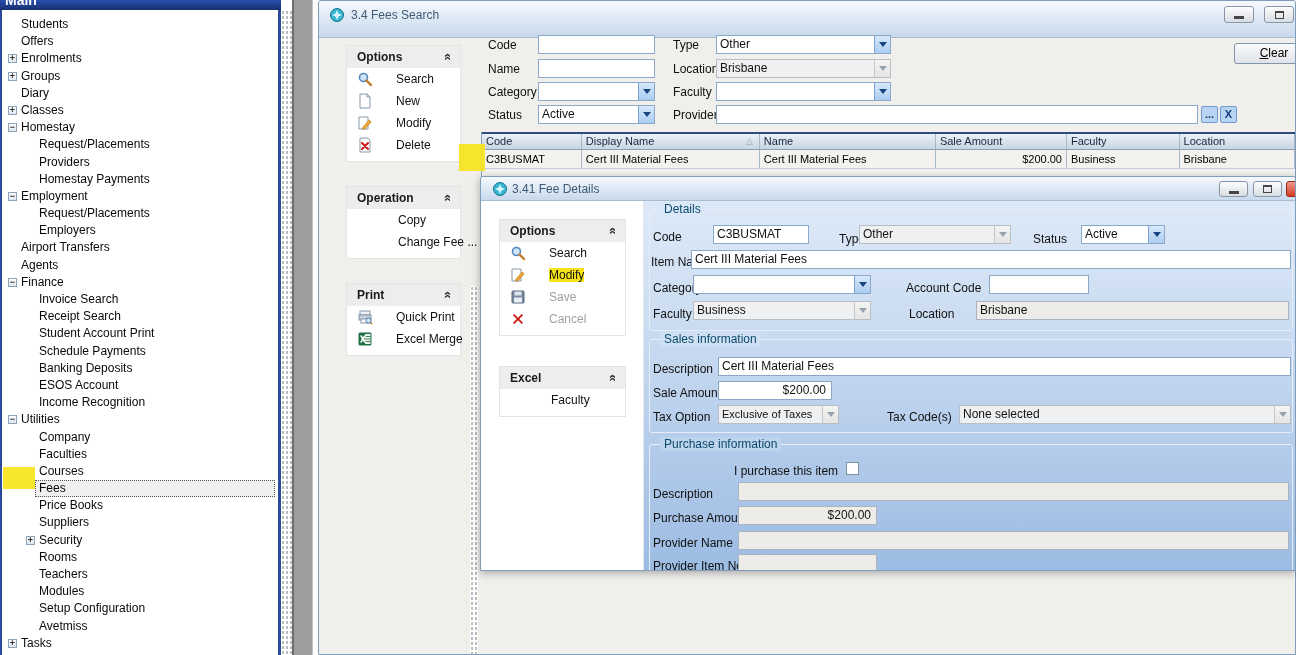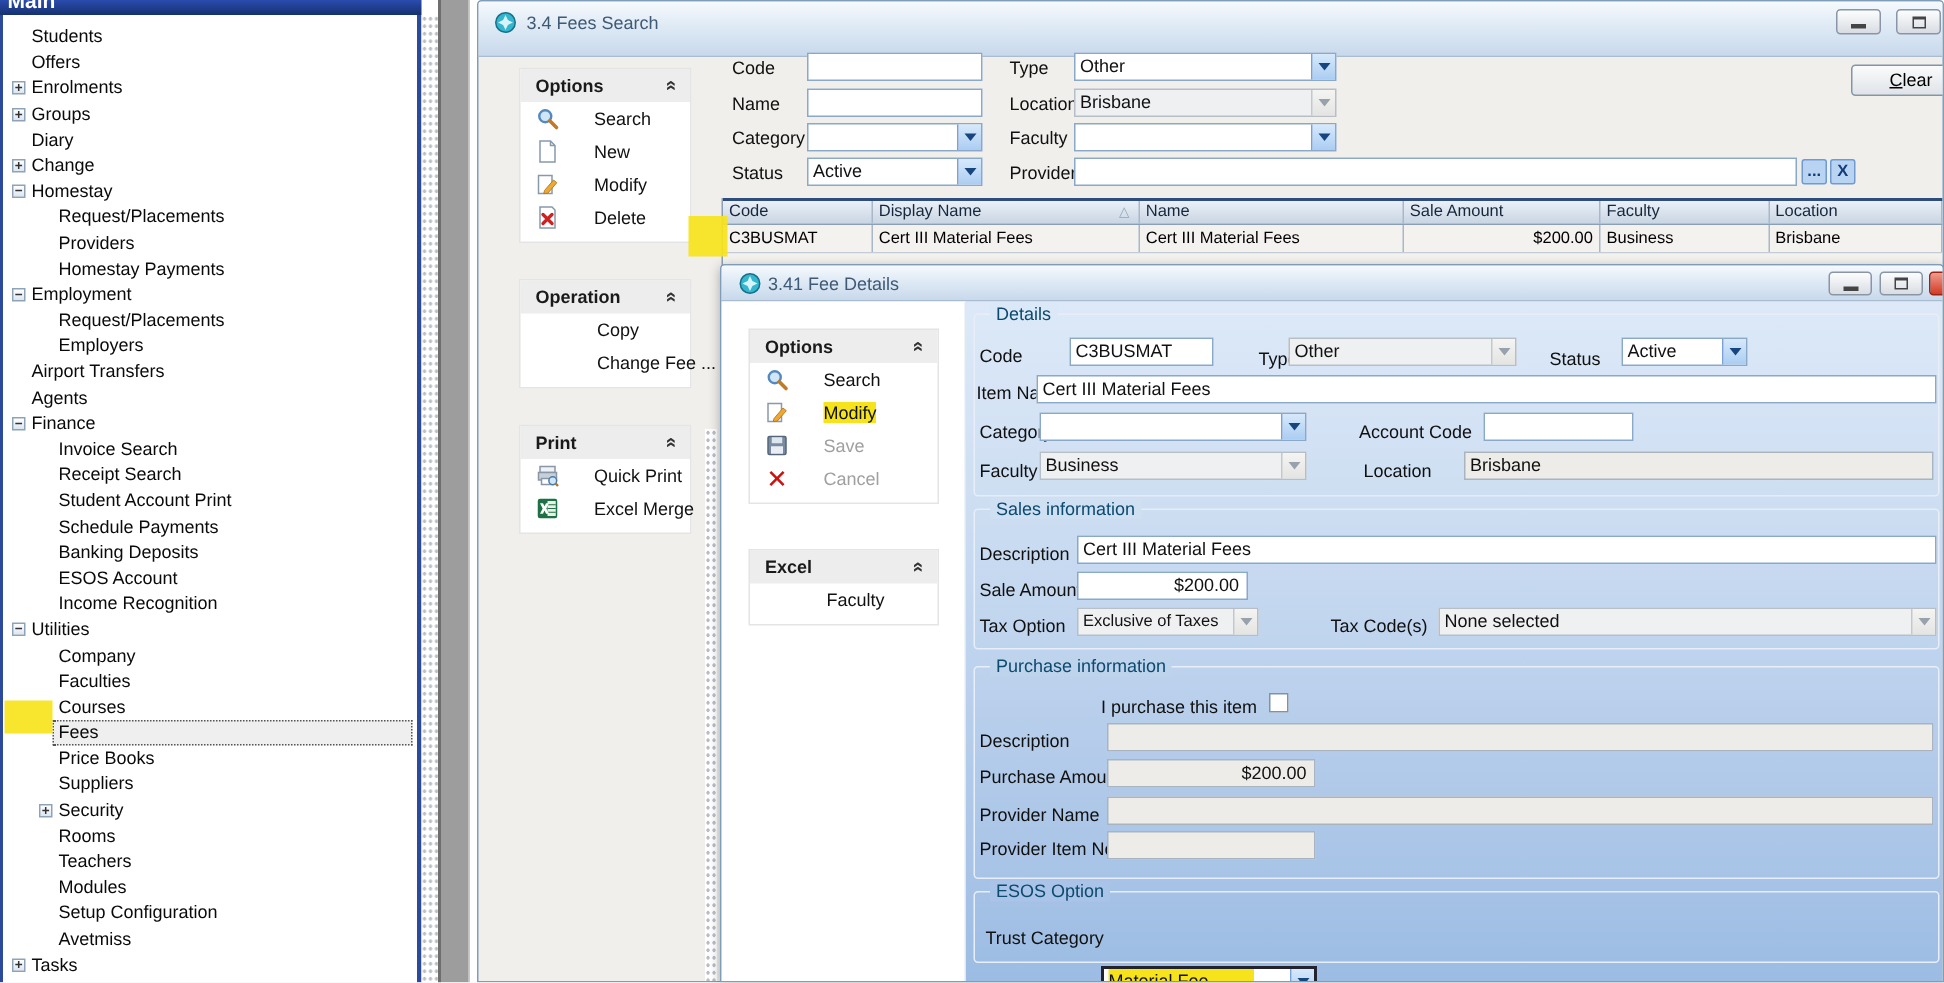--- a/index.html
+++ b/index.html
@@ -97,21 +97,21 @@
   <div class="sidebar-header">
     <span>Main</span>
   </div>
   <div class="sidebar-body">
     <div class="tree" id="tree">
         <div class="titem l1"><span>Students</span></div>
         <div class="titem l1"><span>Offers</span></div>
         <div class="titem l1"><span class="exp">+</span><span>Enrolments</span></div>
         <div class="titem l1"><span class="exp">+</span><span>Groups</span></div>
         <div class="titem l1"><span>Diary</span></div>
-        <div class="titem l1"><span class="exp">+</span><span>Change</span></div>
+        <div class="titem l1"><span class="exp">+</span><span>Classes</span></div>
         <div class="titem l1"><span class="exp">−</span><span>Homestay</span></div>
         <div class="titem l2"><span>Request/Placements</span></div>
         <div class="titem l2"><span>Providers</span></div>
         <div class="titem l2"><span>Homestay Payments</span></div>
         <div class="titem l1"><span class="exp">−</span><span>Employment</span></div>
         <div class="titem l2"><span>Request/Placements</span></div>
         <div class="titem l2"><span>Employers</span></div>
         <div class="titem l1"><span>Airport Transfers</span></div>
         <div class="titem l1"><span>Agents</span></div>
         <div class="titem l1"><span class="exp">−</span><span>Finance</span></div>
@@ -301,21 +301,21 @@
           <div class="gcell num" style="width: 134px;">$200.00</div>
           <div class="gcell" style="width: 115px;">Business</div>
           <div class="gcell" style="width: 118px;">Brisbane</div>
         </div>
       <div class="gempty-row"></div>
     </div>
     <div class="marker marker-grid" style="position:absolute;"></div>
     <div class="fs-stipple stipple"></div>
   </div>
 
-  <div class="window" style="left:480px; top:176px; width:816px; height:479px; z-index:10; box-shadow:0 2px 8px rgba(0,0,0,.3);">
+  <div class="window" style="left:480px; top:176px; width:816px; height:395px; z-index:10; box-shadow:0 2px 8px rgba(0,0,0,.3);">
     <div class="tb" style="height:24px;">
       <span class="appicon" style="left:11px; top:4px;"><svg viewBox="0 0 16 16">
             <circle cx="8" cy="8" r="6.5" fill="#35b6cf" stroke="#15718a"></circle>
             <path d="M8 3l1.6 3.4L13 8l-3.4 1.6L8 13 6.4 9.6 3 8l3.4-1.6z" fill="#d6f4fa"></path>
           </svg></span>
       <span class="tb-title" style="left:31px; top:5px;">3.41 Fee Details</span>
       <span class="winbtn" style="left:738px; top:4px; width:29px; height:16px;">
           <span class="g-min"></span>
         </span>
       <span class="winbtn" style="left:772px; top:4px; width:29px; height:16px;">

